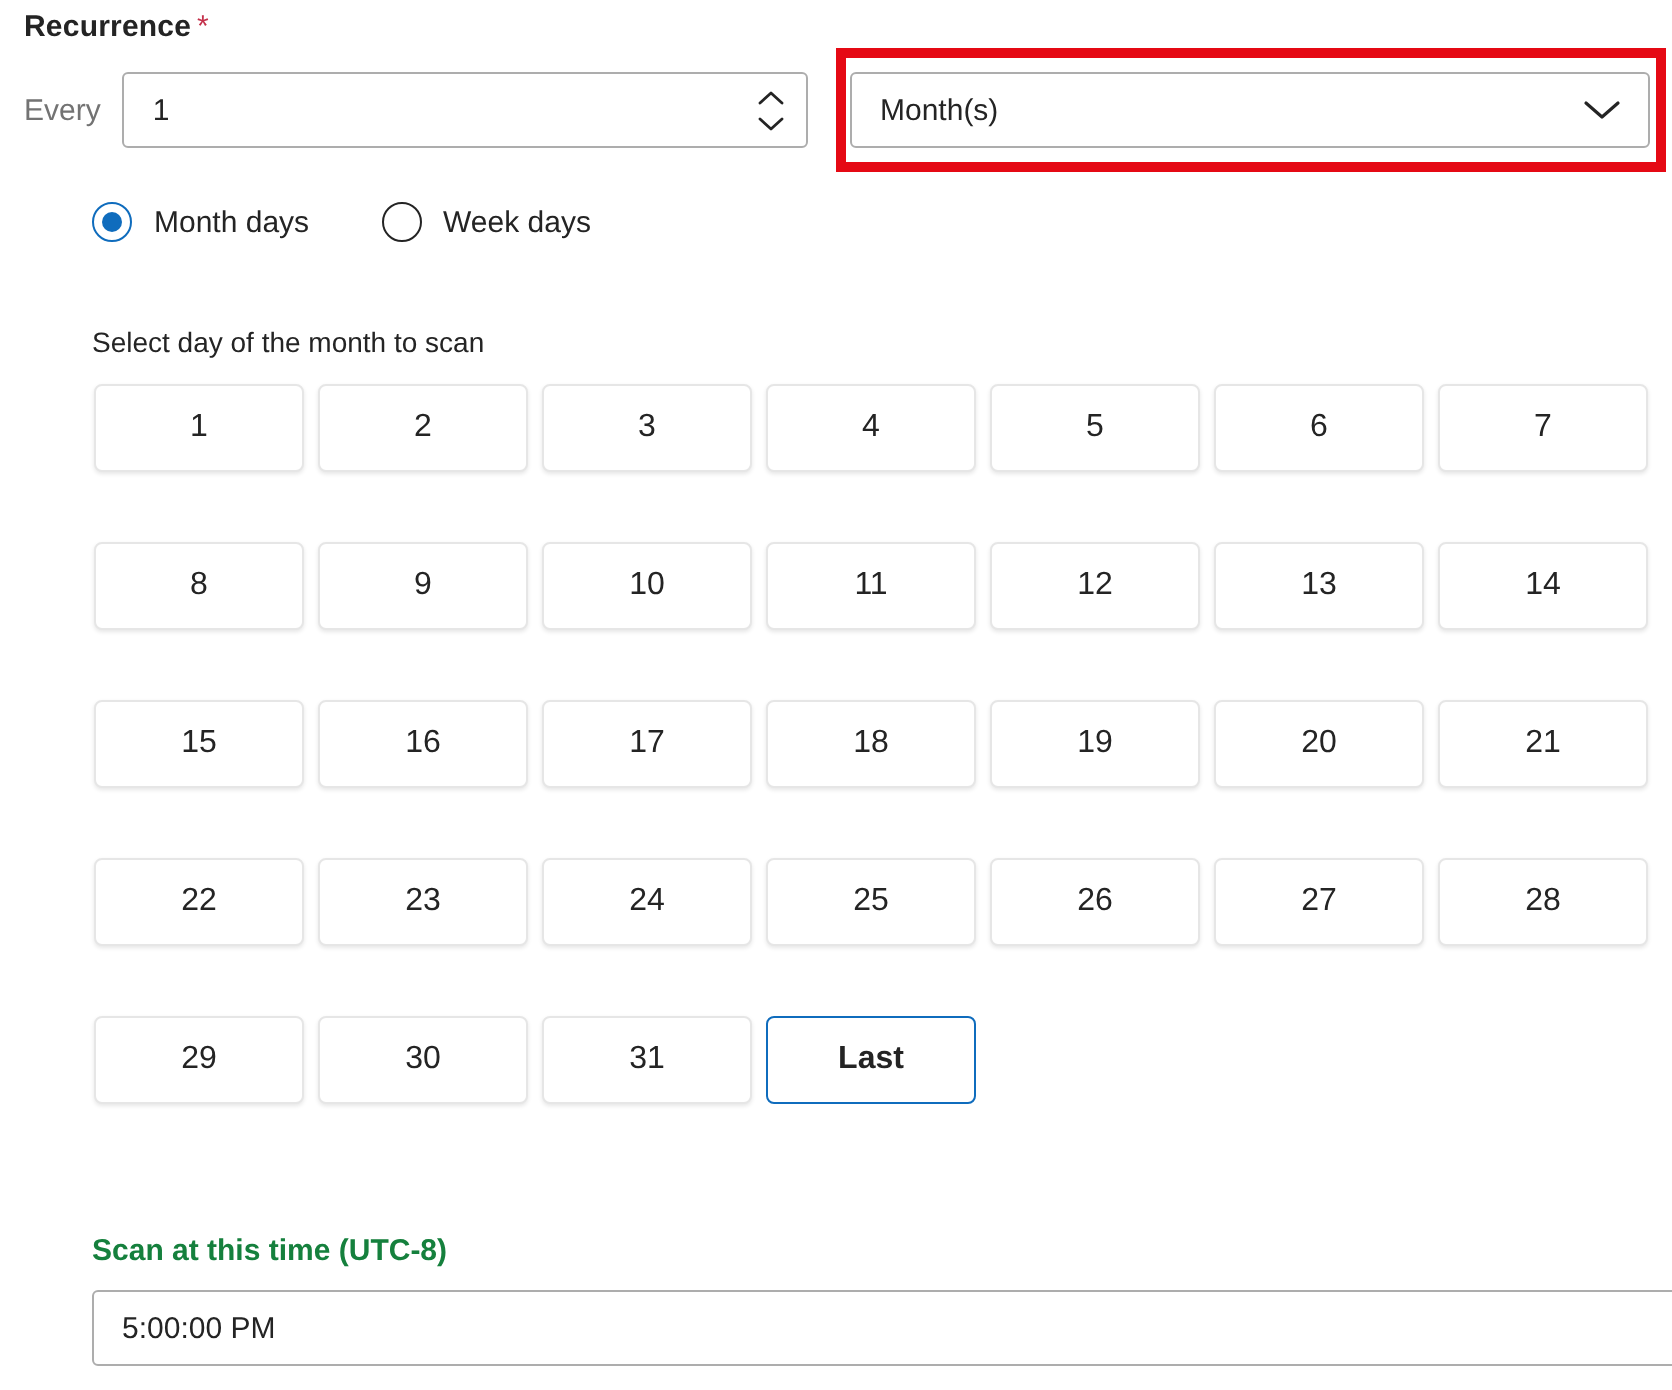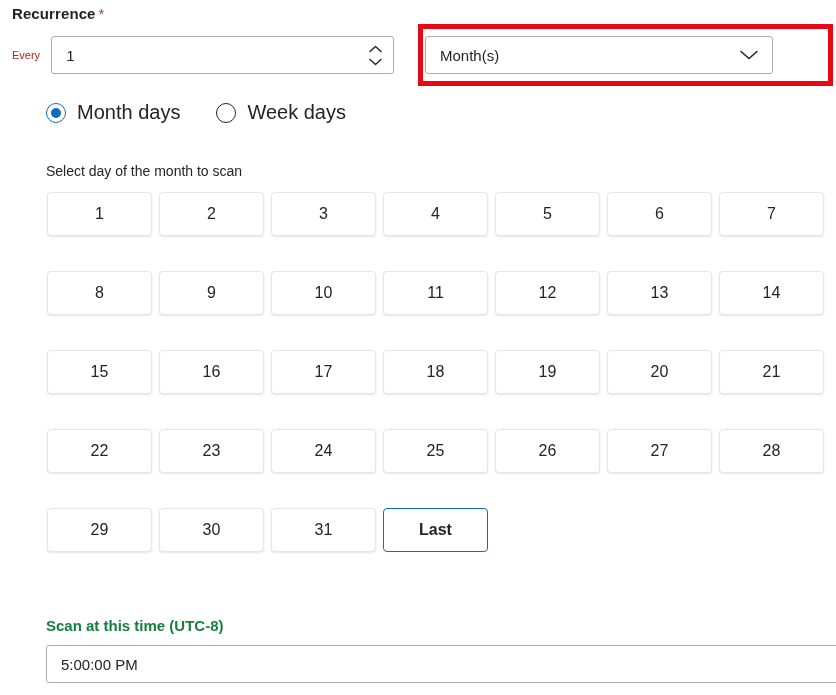--- a/index.html
+++ b/index.html
@@ -43,22 +43,22 @@
   
   .every-row {
     position: absolute;
     left: 12px;
     top: 36px;
     height: 38px;
     display: flex;
     align-items: center;
   }
   .every-label {
-    font-size: 11px;
-    color: #b91c1c;
+    font-size: 15px;
+    color: #737373;
     margin-right: 11px;
     white-space: nowrap;
   }
   .spin-field {
     position: relative;
     width: 343px;
     height: 38px;
     box-sizing: border-box;
     border: 1px solid #adadad;
     border-radius: 3px;
@@ -94,21 +94,21 @@
     width: 415px;
     height: 62px;
     box-sizing: border-box;
     border: 5px solid #e50914;
     background: transparent;
   }
   .dropdown {
     position: absolute;
     left: 425px;
     top: 36px;
-    width: 348px;
+    width: 400px;
     height: 38px;
     box-sizing: border-box;
     border: 1px solid #adadad;
     border-radius: 3px;
     background: #ffffff;
     display: flex;
     align-items: center;
     justify-content: space-between;
   }
   .dropdown-value {
@@ -152,21 +152,21 @@
   .radio-circle.checked {
     border-color: #0f6cbd;
   }
   .radio-dot {
     width: 10px;
     height: 10px;
     border-radius: 50%;
     background: #0f6cbd;
   }
   .radio-label {
-    font-size: 20px;
+    font-size: 15px;
     color: #242424;
     margin-left: 11px;
     white-space: nowrap;
   }
 
   
   .grid-heading {
     position: absolute;
     left: 46px;
     top: 163px;

